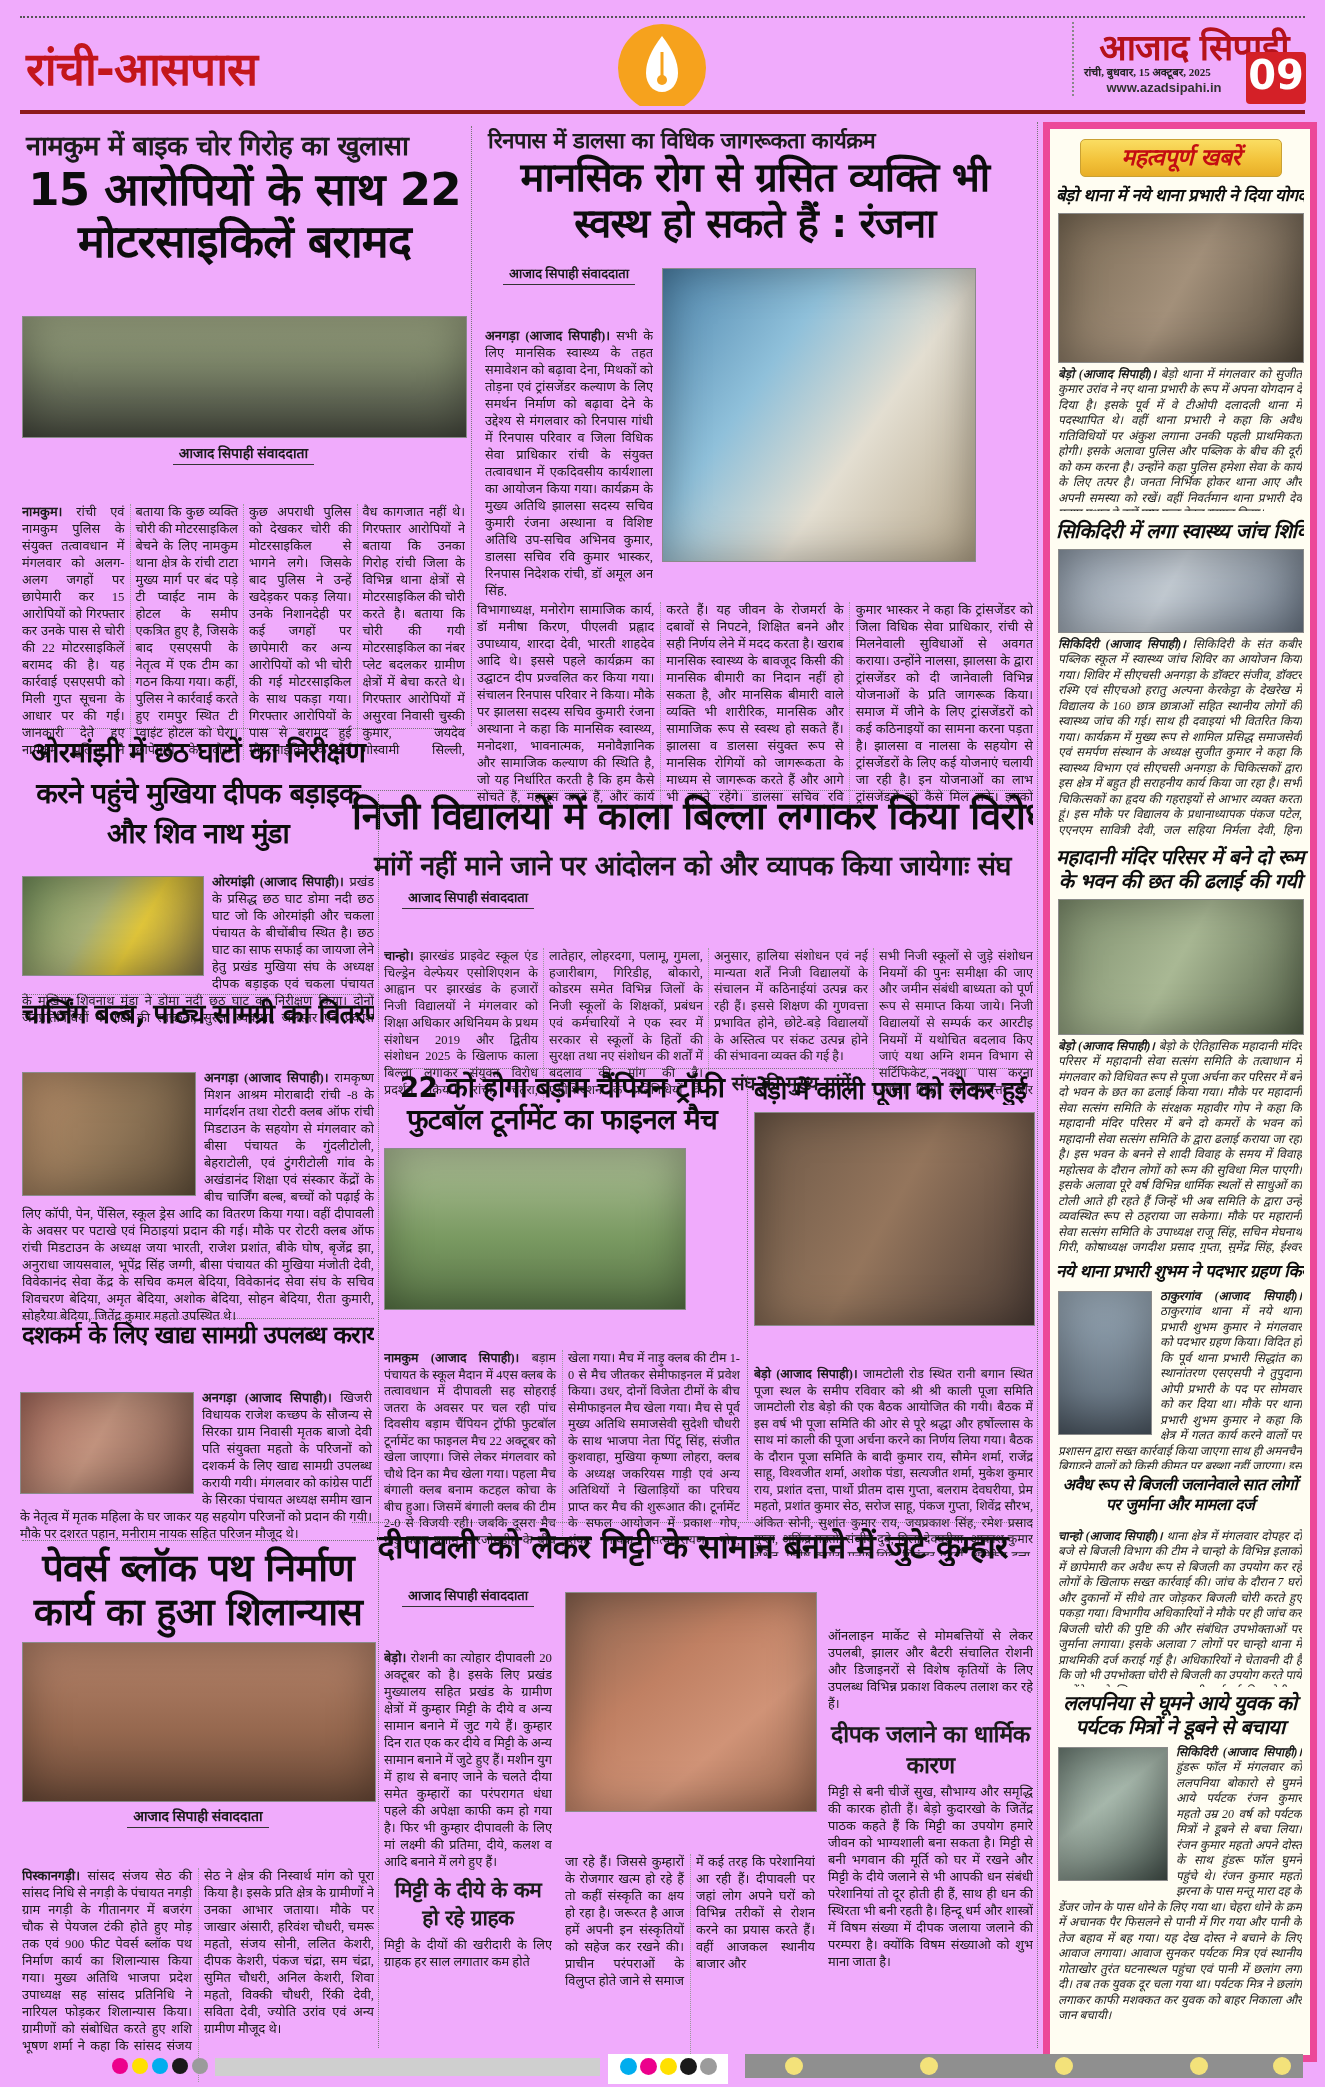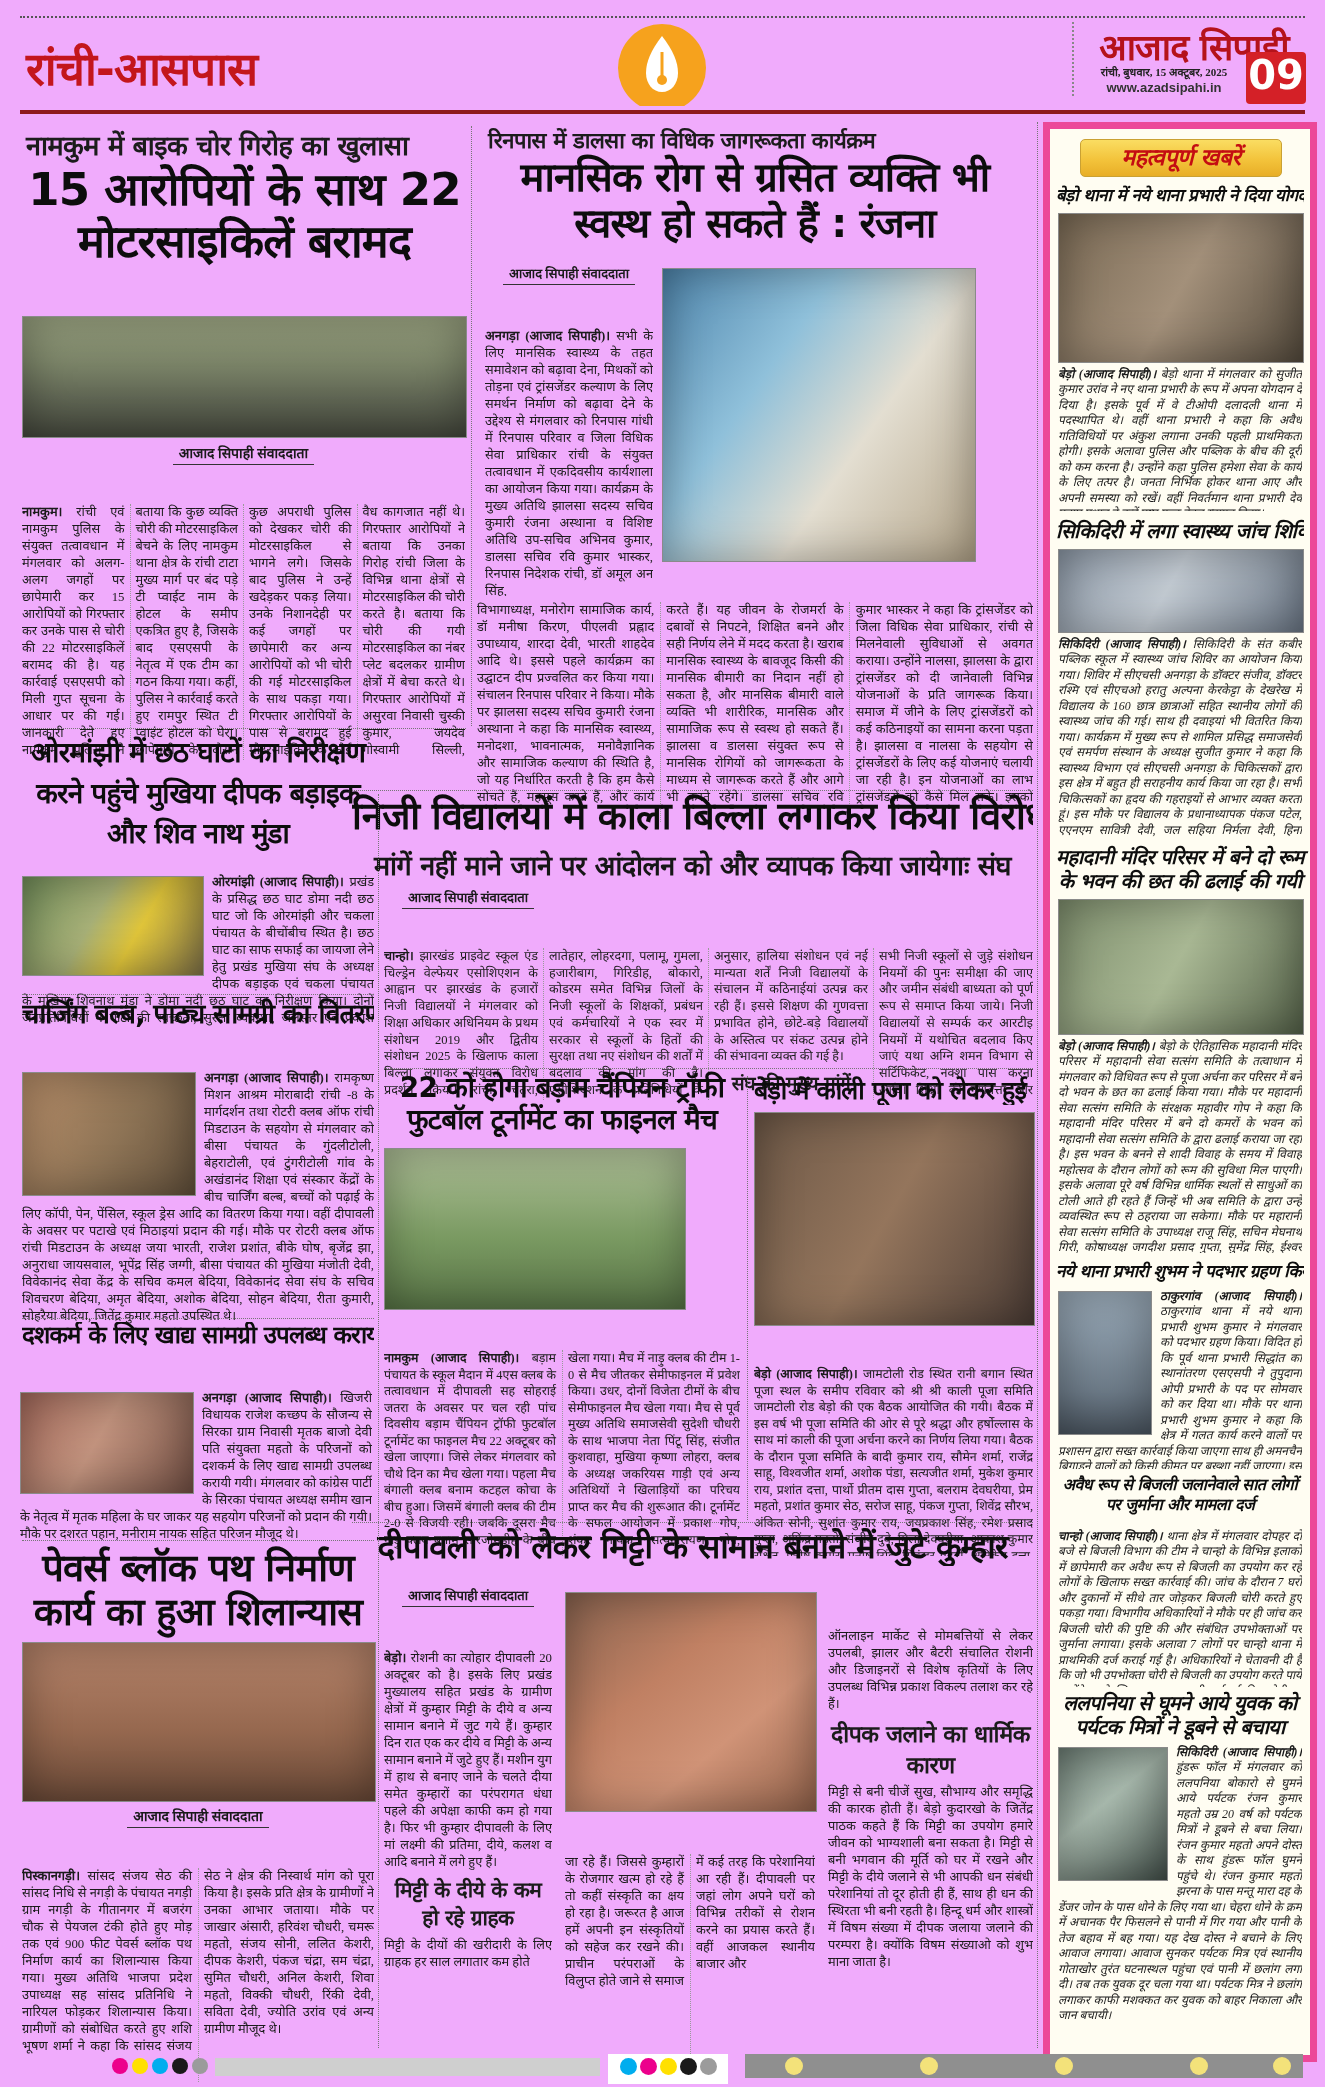--- a/index.html
+++ b/index.html
@@ -65,21 +65,21 @@
     <svg width="100" height="88" viewBox="0 0 100 88">
       <circle cx="50" cy="50" r="44" fill="#f6a21d"></circle>
       <path d="M50 18 C61 32 66 44 66 55 C66 66 59 74 50 74 C41 74 34 66 34 55 C34 44 39 32 50 18 Z" fill="#ffffff"></path>
       <path d="M50 34 L50 60" stroke="#f6a21d" stroke-width="3"></path>
       <circle cx="50" cy="62" r="5" fill="#f6a21d"></circle>
     </svg>
   </div>
 
   <div class="abs" style="left:1072px;top:22px;height:74px;border-left:2px dotted #888;"></div>
   <div class="abs masthead-name" style="left:1084px;top:22px;width:220px;font-size:36px;text-align:center;">आजाद सिपाही</div>
-  <div class="abs" style="left:1084px;top:64px;width:160px;font-size:11px;font-weight:bold;text-align:center;color:#222;">रांची, बुधवार, 15 अक्टूबर, 2025</div>
+  <div class="abs" style="left:1084px;top:64px;width:160px;font-size:11px;font-weight:bold;color:#222;">रांची, बुधवार, 15 अक्टूबर, 2025</div>
   <div class="abs" style="left:1084px;top:80px;width:160px;font-size:13px;font-weight:bold;text-align:center;color:#333;font-family:'Liberation Sans',sans-serif;">www.azadsipahi.in</div>
   <div class="abs pagenum" style="left:1246px;top:52px;width:60px;height:52px;">09</div>
 
   <div class="abs" style="left:20px;top:110px;width:1285px;height:4px;background:#8e1a1d;"></div>
 
   <section>
     <div class="abs kicker" style="left:26px;top:126px;width:440px;font-size:27px;">नामकुम में बाइक चोर गिरोह का खुलासा</div>
     <div class="abs headline" style="left:22px;top:164px;width:445px;font-size:45px;">15 आरोपियों के साथ 22 मोटरसाइकिलें बरामद</div>
     <div class="abs photo ph-bike" style="left:22px;top:316px;width:443px;height:120px;"></div>
     <div class="abs" style="left:22px;top:443px;width:443px;">

